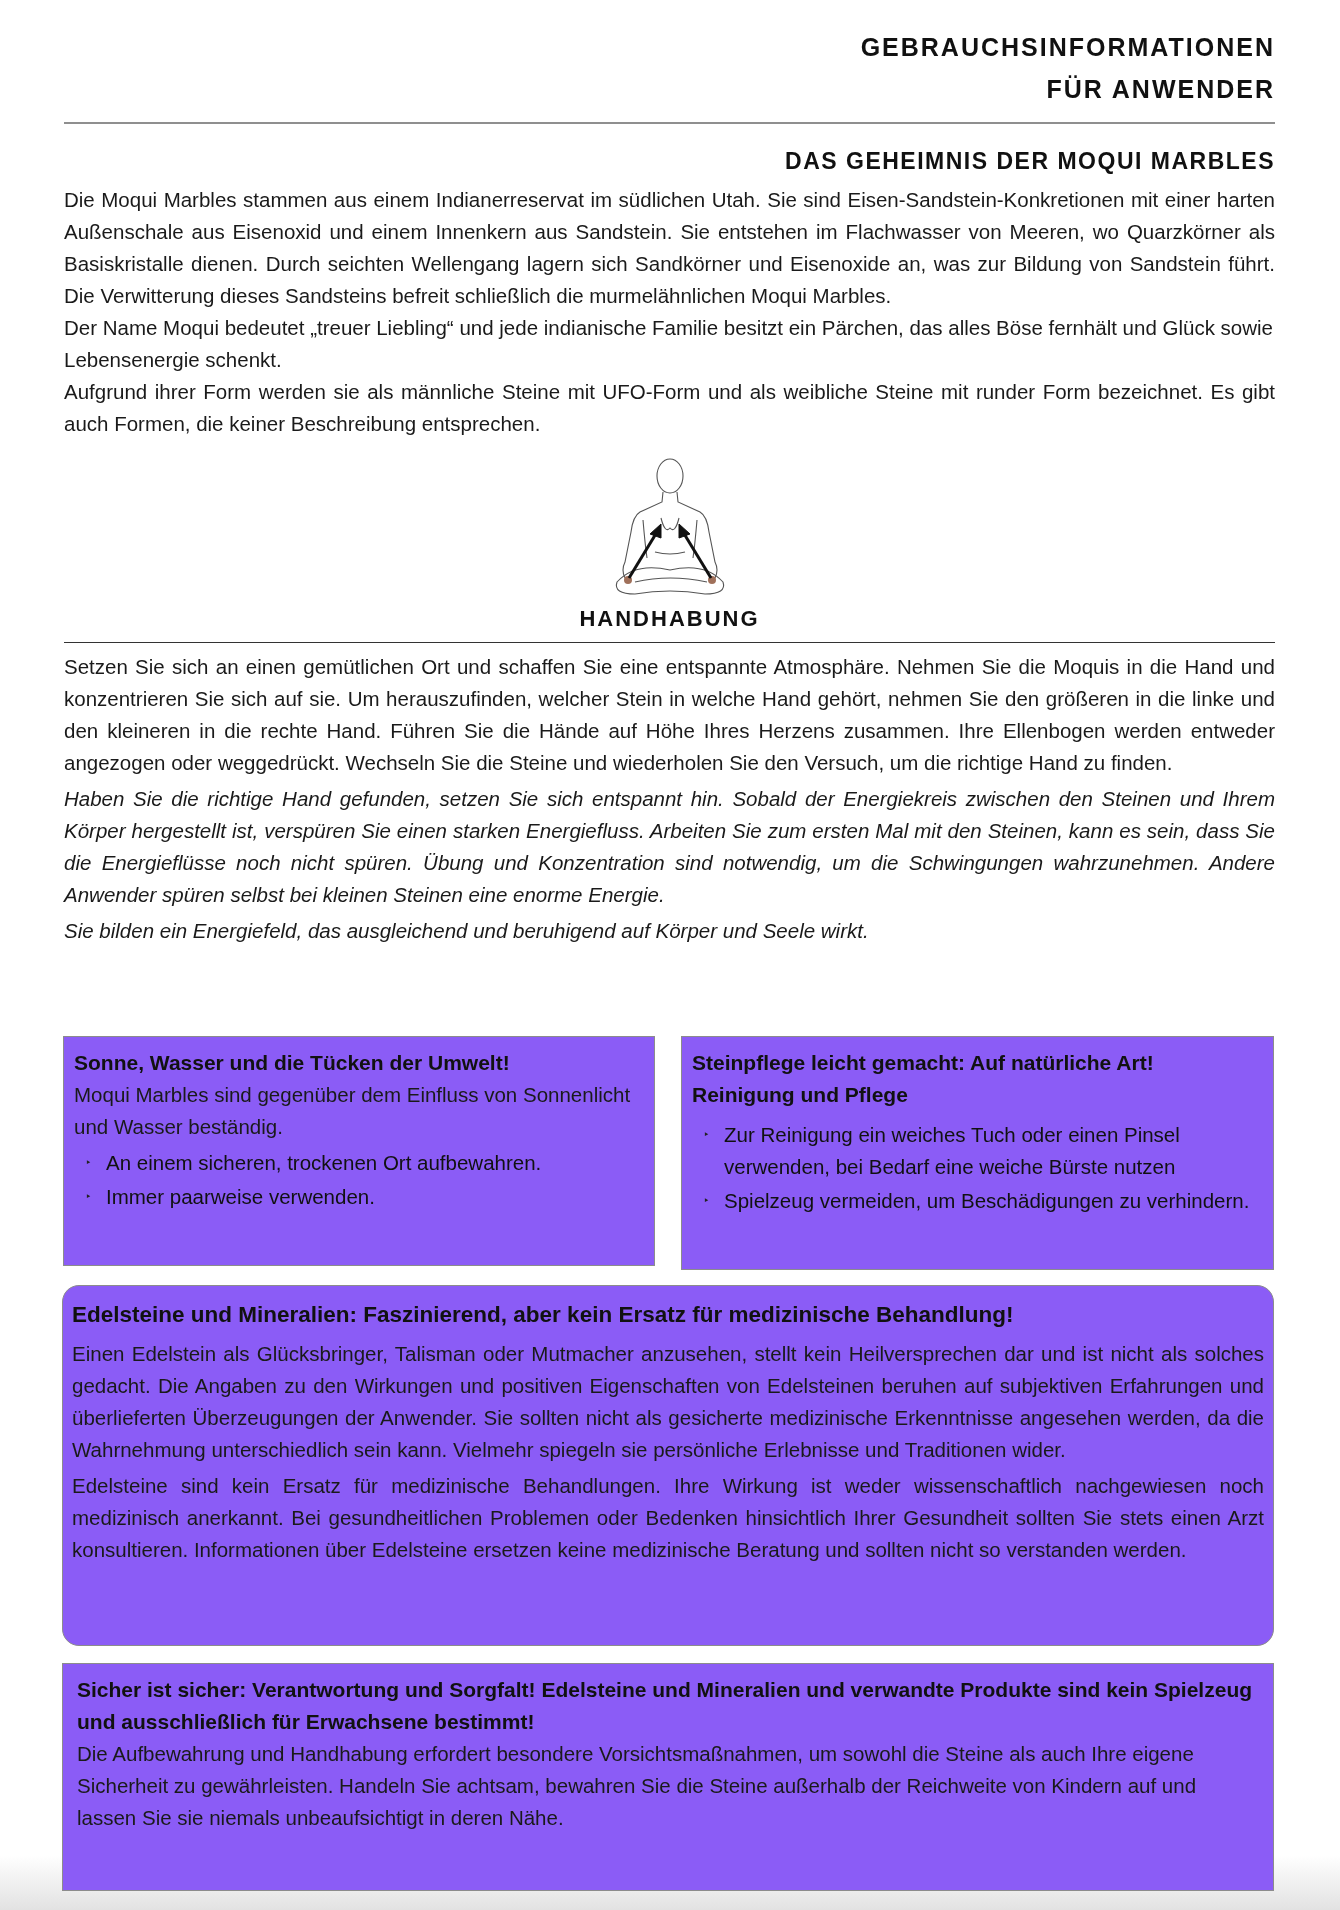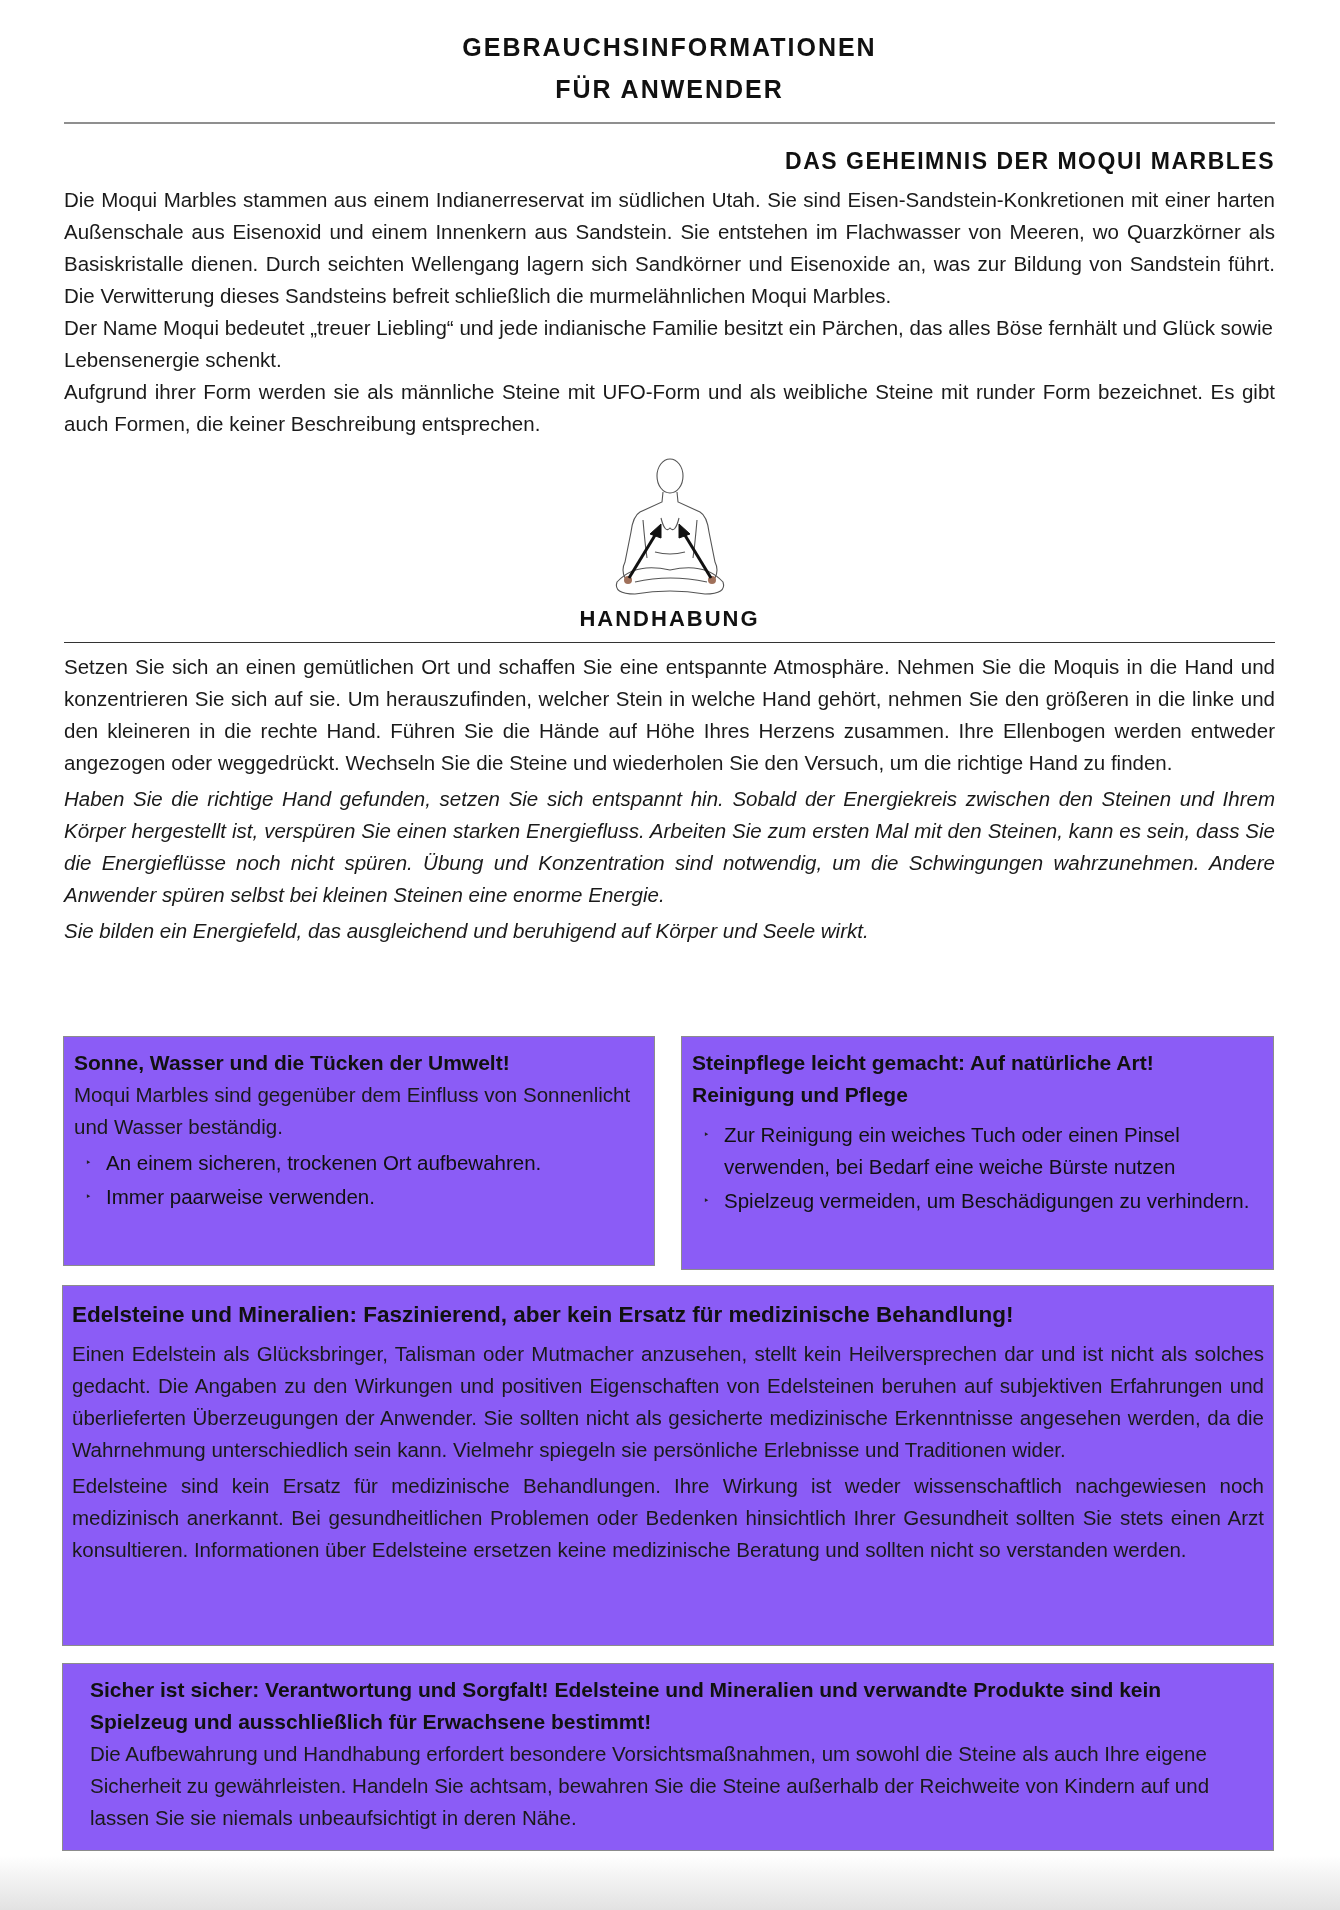--- a/index.html
+++ b/index.html
@@ -5,21 +5,21 @@
   html, body { margin: 0; padding: 0; }
   body {
     width: 1340px; height: 1910px; overflow: hidden;
     background: linear-gradient(to bottom, #ffffff 0px, #ffffff 1855px, #e2e2e2 1910px);
     font-family: "Liberation Sans", sans-serif;
     color: #111;
     position: relative;
   }
   .page { position: absolute; left: 64px; top: 0; width: 1211px; }
   .title {
-    text-align: center; font-weight: bold; font-size: 25px; letter-spacing: 2px;
+    text-align: right; font-weight: bold; font-size: 25px; letter-spacing: 2px;
     line-height: 42px; margin: 0; padding-top: 26px; color: #111;
   }
   .hr-grey { border: 0; border-top: 2px solid #8f8f8f; margin: 12px 0 0 0; height: 0; }
   .hr-dark { border: 0; border-top: 1.5px solid #333; margin: 0; height: 0; }
   .subtitle {
     text-align: right; font-size: 23px; letter-spacing: 1.5px; font-weight: 600;
     margin: 20px 0 6px 0; line-height: 34px; color: #111;
   }
   p.body {
     font-size: 20.5px; line-height: 32px; margin: 0; text-align: justify; color: #1a1a1a;
@@ -97,22 +97,22 @@
 
 <div class="box" style="left:681px; top:1036px; width:593px; height:234px;">
   <h3>Steinpflege leicht gemacht: Auf natürliche Art!</h3>
   <h4>Reinigung und Pflege</h4>
   <ul style="margin-top:8px">
     <li><span class="bullet">‣</span><span>Zur Reinigung ein weiches Tuch oder einen Pinsel verwenden, bei Bedarf eine weiche Bürste nutzen</span></li>
     <li><span class="bullet">‣</span><span>Spielzeug vermeiden, um Beschädigungen zu verhindern.</span></li>
   </ul>
 </div>
 
-<div class="box" style="left:62px; top:1285px; width:1212px; height:361px; padding:12px 9px;">
+<div class="box" style="left:62px; top:1285px; width:1212px; height:361px; padding:12px 9px;border-radius:17px;">
   <h3 class="big">Edelsteine und Mineralien: Faszinierend, aber kein Ersatz für medizinische Behandlung!</h3>
   <p class="just">Einen Edelstein als Glücksbringer, Talisman oder Mutmacher anzusehen, stellt kein Heilversprechen dar und ist nicht als solches gedacht. Die Angaben zu den Wirkungen und positiven Eigenschaften von Edelsteinen beruhen auf subjektiven Erfahrungen und überlieferten Überzeugungen der Anwender. Sie sollten nicht als gesicherte medizinische Erkenntnisse angesehen werden, da die Wahrnehmung unterschiedlich sein kann. Vielmehr spiegeln sie persönliche Erlebnisse und Traditionen wider.</p>
   <p class="just" style="margin-top:4px">Edelsteine sind kein Ersatz für medizinische Behandlungen. Ihre Wirkung ist weder wissenschaftlich nachgewiesen noch medizinisch anerkannt. Bei gesundheitlichen Problemen oder Bedenken hinsichtlich Ihrer Gesundheit sollten Sie stets einen Arzt konsultieren. Informationen über Edelsteine ersetzen keine medizinische Beratung und sollten nicht so verstanden werden.</p>
 </div>
 
-<div class="box" style="left:62px; top:1663px; width:1212px; height:188px; padding:10px 27px;">
+<div class="box" style="left:62px; top:1663px; width:1212px; height:228px; padding:10px 14px;">
   <h3>Sicher ist sicher: Verantwortung und Sorgfalt! Edelsteine und Mineralien und verwandte Produkte sind kein Spielzeug und ausschließlich für Erwachsene bestimmt!</h3>
   <p>Die Aufbewahrung und Handhabung erfordert besondere Vorsichtsmaßnahmen, um sowohl die Steine als auch Ihre eigene Sicherheit zu gewährleisten. Handeln Sie achtsam, bewahren Sie die Steine außerhalb der Reichweite von Kindern auf und lassen Sie sie niemals unbeaufsichtigt in deren Nähe.</p>
 </div>
 
 </body></html>

